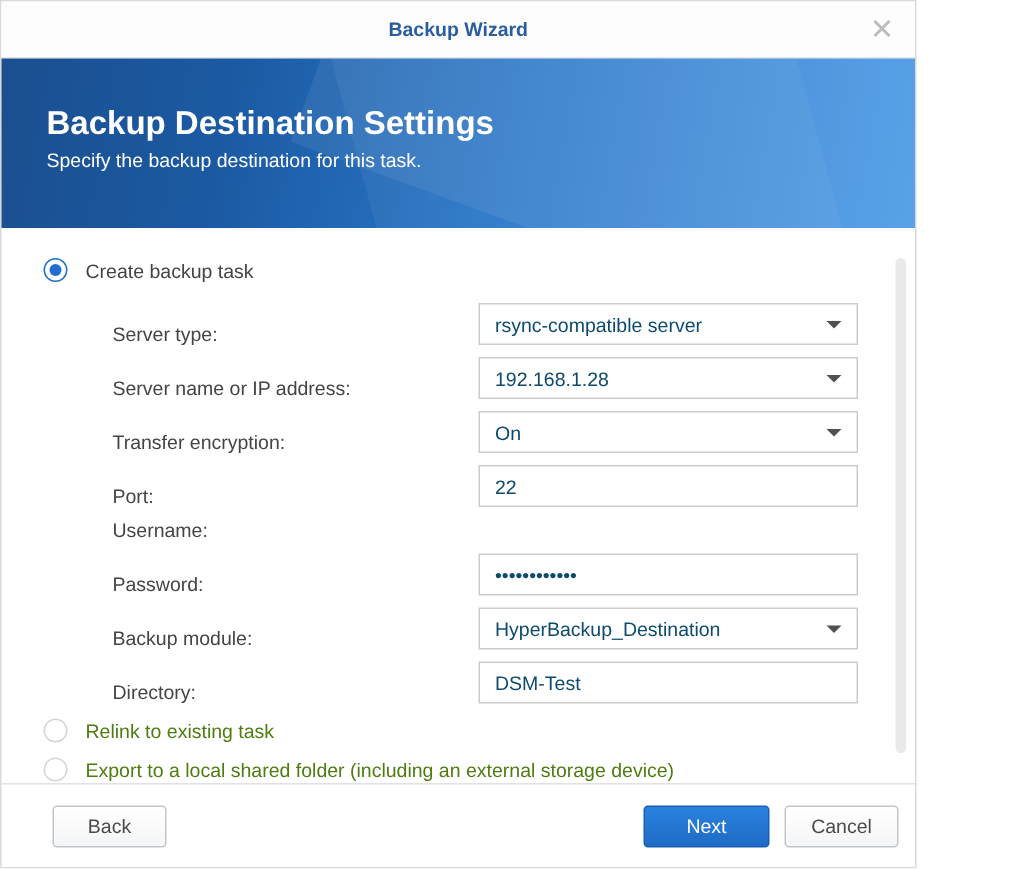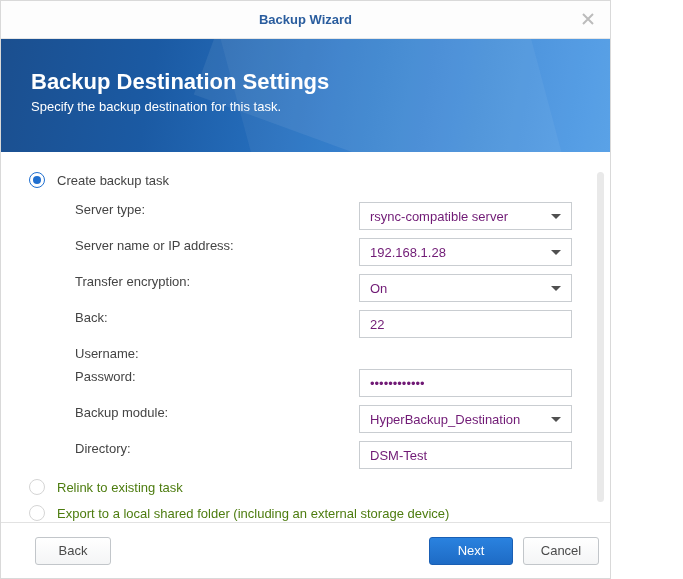--- a/index.html
+++ b/index.html
@@ -129,40 +129,39 @@
 }
 .radio-label { color: #444; }
 .radio-row.disabled .radio-label { color: #4d7c0f; }
 .radio-row.disabled .radio { border-color: #d5d5d5; }
 .form-group {
   padding-left: 46px;
   margin-bottom: 4px;
 }
 .field-row {
   display: flex;
-  align-items: flex-start;
+  align-items: flex-end;
   margin-bottom: 8px;
-  gap: 40px;
 }
 .field-label {
   width: 244px;
   flex-shrink: 0;
   color: #444;
 }
 .field-control {
   width: 296px;
 }
 .input, .select {
   width: 100%;
   height: 28px;
   border: 1px solid #c9cdd1;
   background: #fff;
   padding: 0 10px;
   font-size: 13px;
-  color: #701a75;
+  color: #0c4a6e;
   font-family: inherit;
 }
 .select {
   position: relative;
   display: flex;
   align-items: center;
   cursor: pointer;
 }
 .select-text { flex: 1; }
 .select-arrow {
@@ -252,21 +251,21 @@
         <div class="field-label">Transfer encryption:</div>
         <div class="field-control">
           <div class="select">
             <span class="select-text">On</span>
             <span class="select-arrow"></span>
           </div>
         </div>
       </div>
 
       <div class="field-row">
-        <div class="field-label">Back:</div>
+        <div class="field-label">Port:</div>
         <div class="field-control">
           <input class="input" value="22" style="">
         </div>
       </div>
 
       <div class="field-row">
         <div class="field-label">Username:</div>
       </div>
 
       <div class="field-row">

